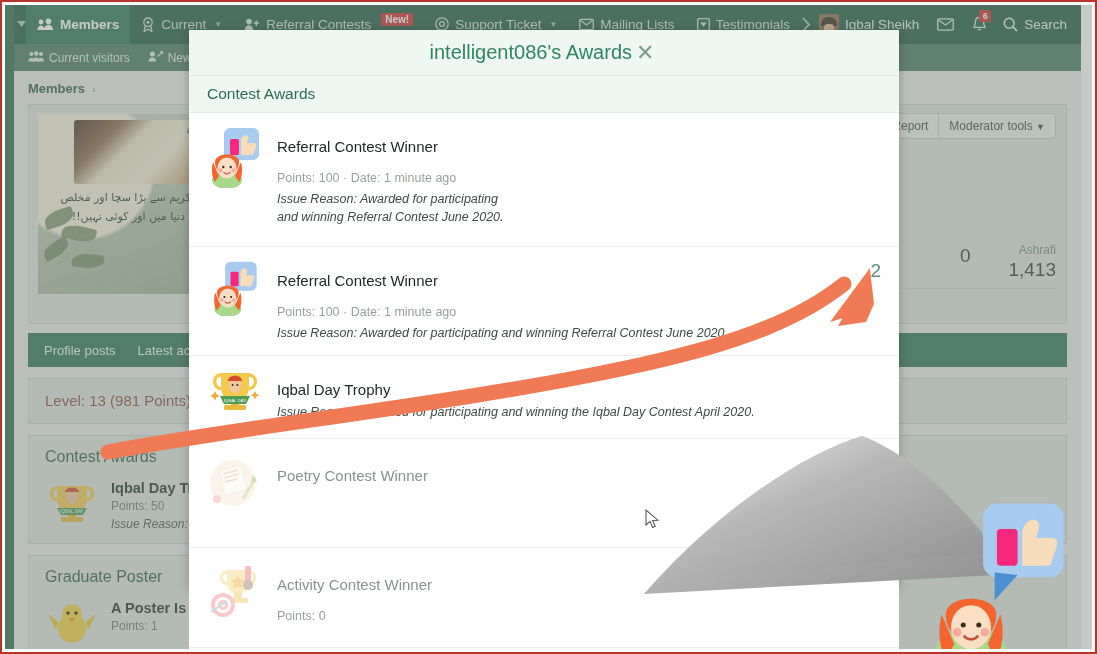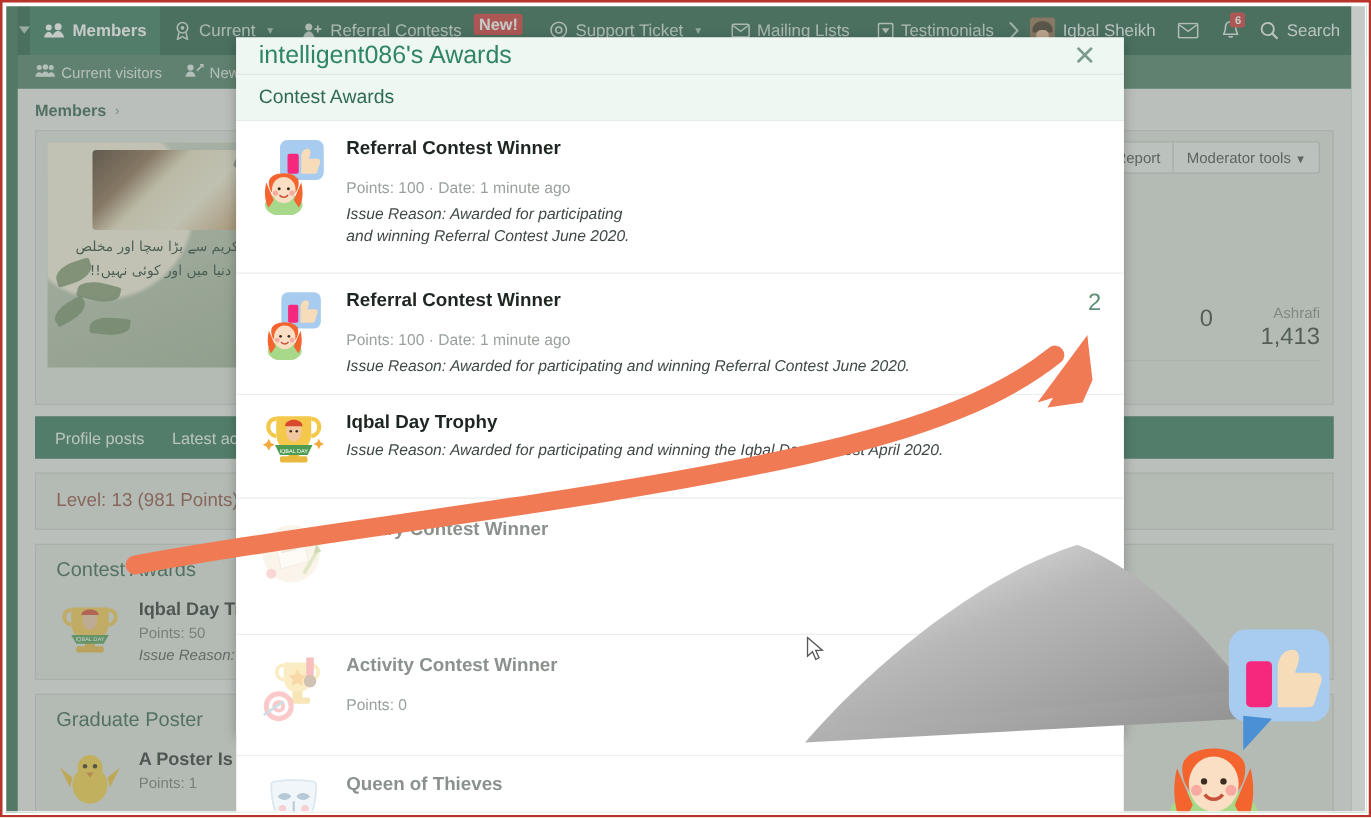--- a/index.html
+++ b/index.html
@@ -71,21 +71,21 @@
     color:#cfe0d7;
   }
   .nav-tab.active {
     background:#2d7357;
     color:#ffffff;
     font-weight:bold;
   }
   .nav-tab .nv-ico { display:inline-flex; align-items:center; }
   .nav-caret-sm { font-size:8px; color:#9dbfae; margin-left:2px; }
   .badge-new {
-    background:#cf2e2e; color:#fff; font-size:13px; font-weight:bold;
+    background:#cf2e2e; color:#fff; font-size:10px; font-weight:bold;
     padding:1px 4px; border-radius:2px; margin-left:4px;
     position:relative; top:-5px;
   }
   .nav-spacer { flex:1 1 auto; }
   .nav-right {
     display:flex; align-items:center; gap:2px; height:40px; padding-right:16px;
   }
   .nav-user { display:flex; align-items:center; gap:6px; padding:0 8px; color:#e6f1ec;}
   .nav-avatar {
     width:20px; height:20px; border-radius:2px; overflow:hidden;
@@ -227,22 +227,22 @@
 
   
   #modal {
     position:absolute;
     left:185px; top:26px; width:710px; height:558px;
     background:#ffffff;
     z-index:20;
     box-shadow: 0 2px 9px rgba(0,0,0,.25);
   }
   .modal-header {
-    height:30px; background:#eef7f2;
-    display:flex; align-items:center; justify-content:space-between;
+    height:46px; background:#eef7f2;
+    display:flex; align-items:center; justify-content:center;
     padding:0 18px;
     border-bottom:1px solid #dfe9e3;
   }
   .modal-title { font-size:20px; color:#2f8564; font-weight:normal; }
   .modal-close {
     font-size:22px; color:#7d9c8e; line-height:1; padding:2px 4px;
   }
   .modal-subhead {
     height:37px; background:#eef7f2;
     display:flex; align-items:center; padding:0 18px;
@@ -252,21 +252,21 @@
   .modal-list { background:#ffffff; }
   .m-row {
     display:flex; gap:14px; align-items:flex-start;
     padding:13px 18px 13px 18px;
     border-bottom:1px solid #eceeed;
     position:relative;
   }
   .m-row:last-child { border-bottom:none; }
   .m-icon { width:56px; flex:none; height:56px; position:relative; }
   .m-body { flex:1 1 auto; min-width:0; }
-  .m-title { font-size:15px; font-weight:bold; color:#1e2621; }
+  .m-title { font-size:15px; font-weight:normal; color:#1e2621;margin-top:12px; }
   .m-title.muted { color:#8b918d; }
   .m-points { font-size:12.5px; color:#9aa19c; margin-top:16px; }
   .m-reason { font-size:12.5px; color:#3f4945; font-style:italic; margin-top:5px; line-height:1.45; }
   .m-count { font-size:19px; color:#5e8f77; padding-left:12px; flex:none; }
 
   
   #arrow { position:absolute; left:0; top:0; width:1089px; height:646px; z-index:40; pointer-events:none; }
 
   
   #curl { position:absolute; left:0; top:0; width:1089px; height:646px; z-index:45; pointer-events:none; }

